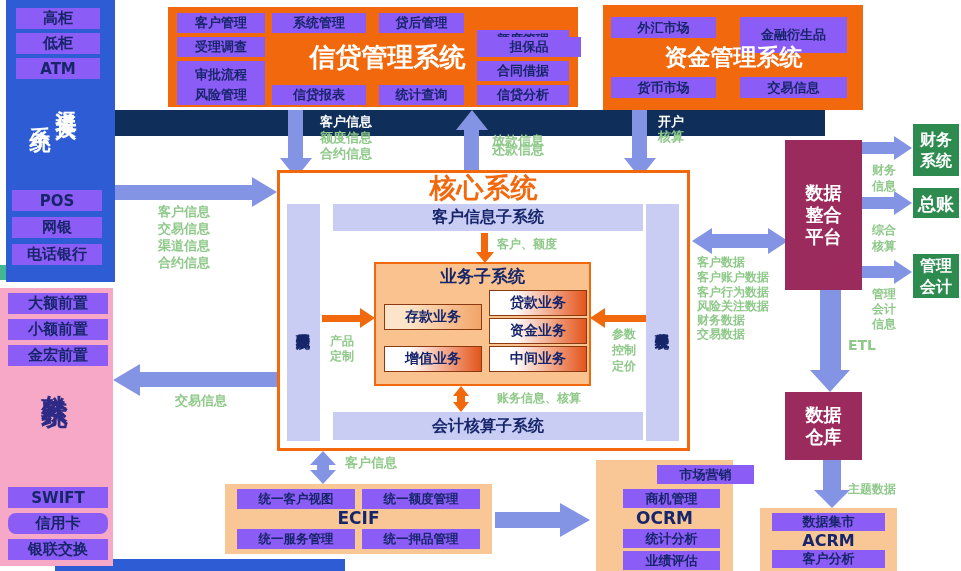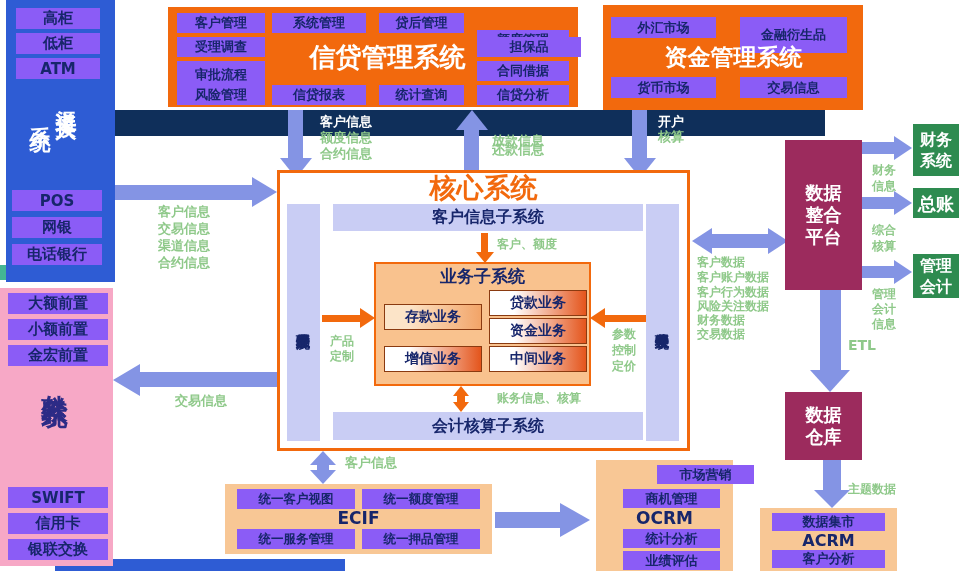--- a/index.html
+++ b/index.html
@@ -47,21 +47,21 @@
   <div class="abs wbox" style="left:12px;top:190px;width:90px;height:21px;font-size:15px;">POS</div>
   <div class="abs wbox" style="left:12px;top:217px;width:90px;height:21px;font-size:15px;">网银</div>
   <div class="abs wbox" style="left:12px;top:244px;width:90px;height:21px;font-size:15px;">电话银行</div>
 
   <div class="abs" style="left:0px;top:288px;width:113px;height:278px;background:#f7a8c6;"></div>
   <div class="abs wbox" style="left:8px;top:293px;width:100px;height:21px;font-size:15px;">大额前置</div>
   <div class="abs wbox" style="left:8px;top:319px;width:100px;height:21px;font-size:15px;">小额前置</div>
   <div class="abs wbox" style="left:8px;top:345px;width:100px;height:21px;font-size:15px;">金宏前置</div>
   <div class="abs vtext" style="left:38px;top:374px;font-size:26px;font-weight:bold;color:#2d2b86;letter-spacing:2px;">外联系统</div>
   <div class="abs wbox" style="left:8px;top:487px;width:100px;height:21px;font-size:15px;">SWIFT</div>
-  <div class="abs wbox" style="left:8px;top:513px;width:100px;height:21px;font-size:15px;">信用卡</div>
+  <div class="abs wbox" style="left:8px;top:513px;width:100px;height:21px;font-size:15px;border-radius:8px;">信用卡</div>
   <div class="abs wbox" style="left:8px;top:539px;width:100px;height:21px;font-size:15px;">银联交换</div>
 
   <div class="abs" style="left:168px;top:7px;width:410px;height:100px;background:#f2690d;"></div>
   <div class="abs wbox" style="left:177px;top:13px;width:88px;height:20px;">客户管理</div>
   <div class="abs wbox" style="left:177px;top:37px;width:88px;height:20px;">受理调查</div>
   <div class="abs wbox" style="left:177px;top:61px;width:88px;height:28px;">审批流程</div>
   <div class="abs wbox" style="left:177px;top:85px;width:88px;height:20px;">风险管理</div>
   <div class="abs wbox" style="left:272px;top:13px;width:94px;height:20px;">系统管理</div>
   <div class="abs wbox" style="left:379px;top:13px;width:85px;height:20px;">贷后管理</div>
   <div class="abs wbox" style="left:272px;top:85px;width:94px;height:20px;">信贷报表</div>

